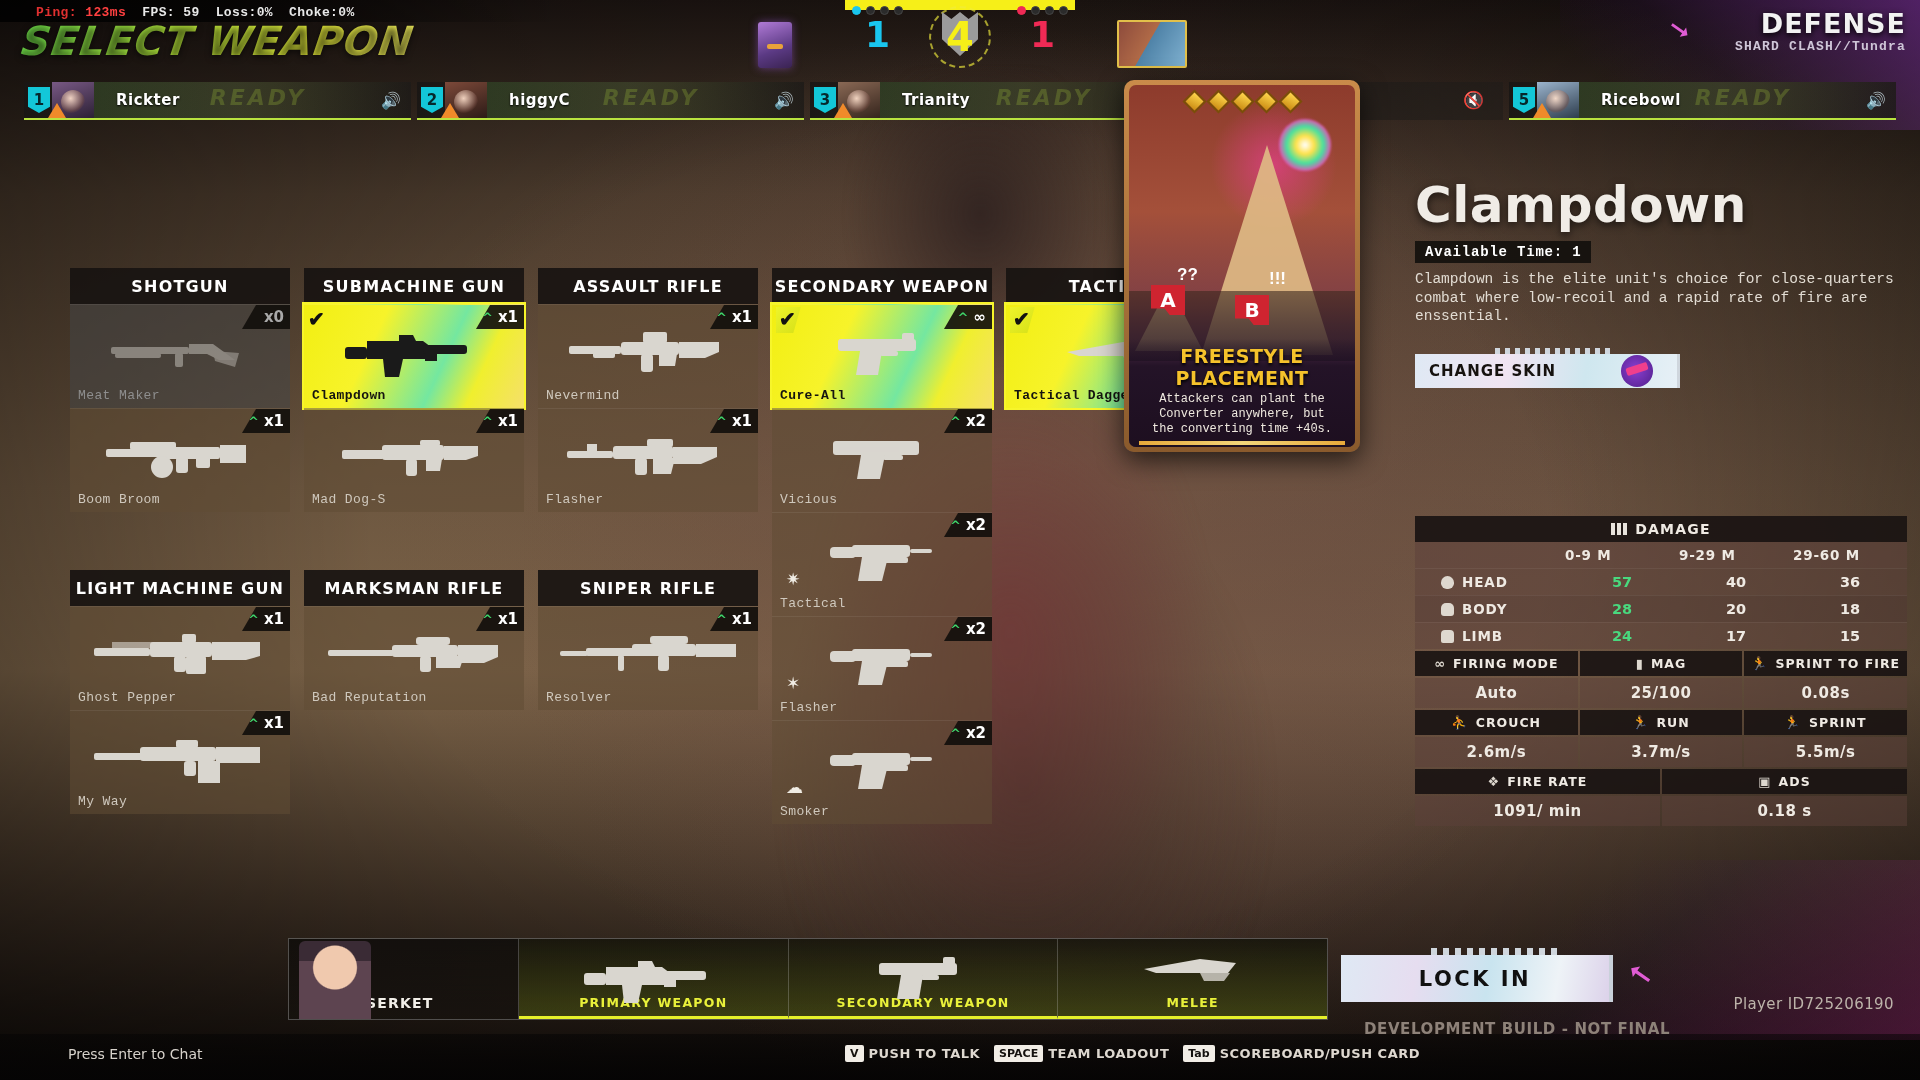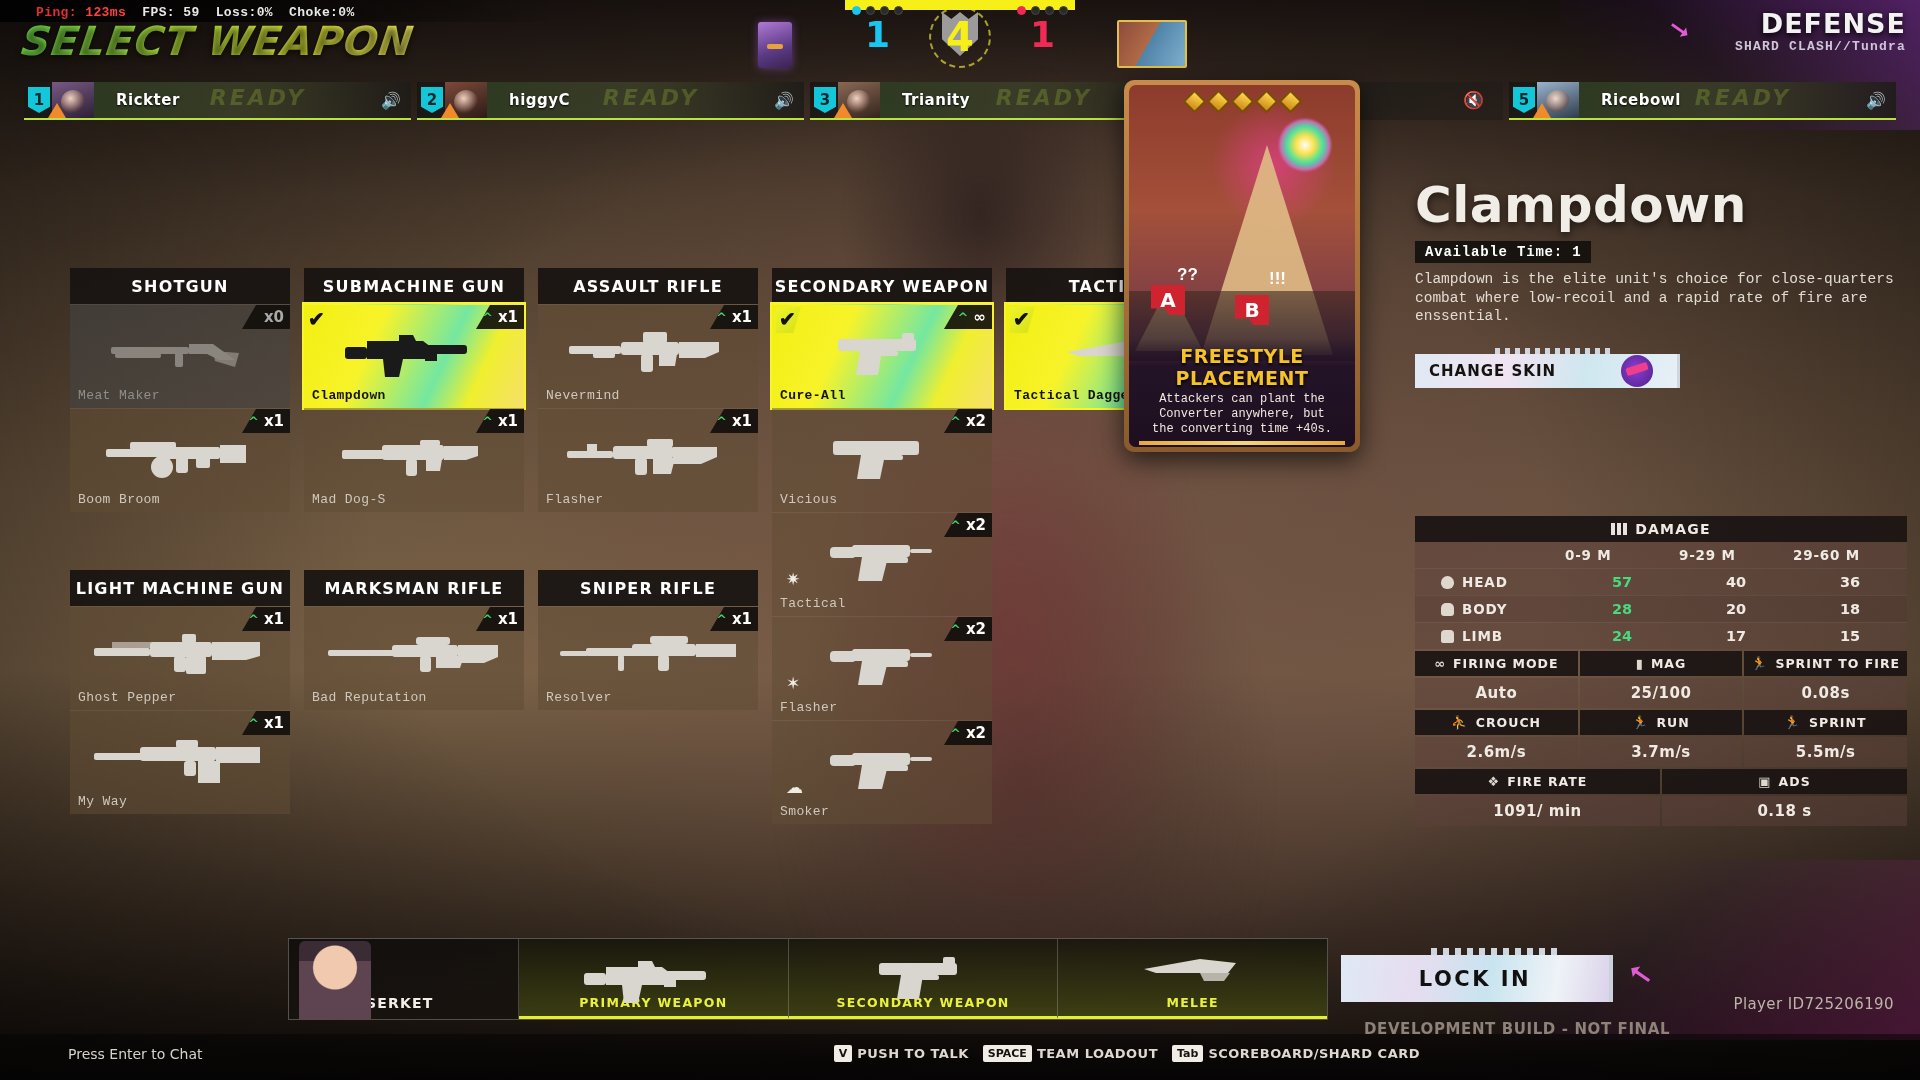--- a/index.html
+++ b/index.html
@@ -900,19 +900,19 @@
         <div class="hint">
           <span class="key">V</span>
           <span class="t">PUSH TO TALK</span>
         </div>
         <div class="hint">
           <span class="key">SPACE</span>
           <span class="t">TEAM LOADOUT</span>
         </div>
         <div class="hint">
           <span class="key">Tab</span>
-          <span class="t">SCOREBOARD/SHARD CARD</span>
+          <span class="t">SCOREBOARD/PUSH CARD</span>
         </div>
       </div>
   </div>
 
   <div class="vignette"></div>
 </div>
 
 </body></html>

